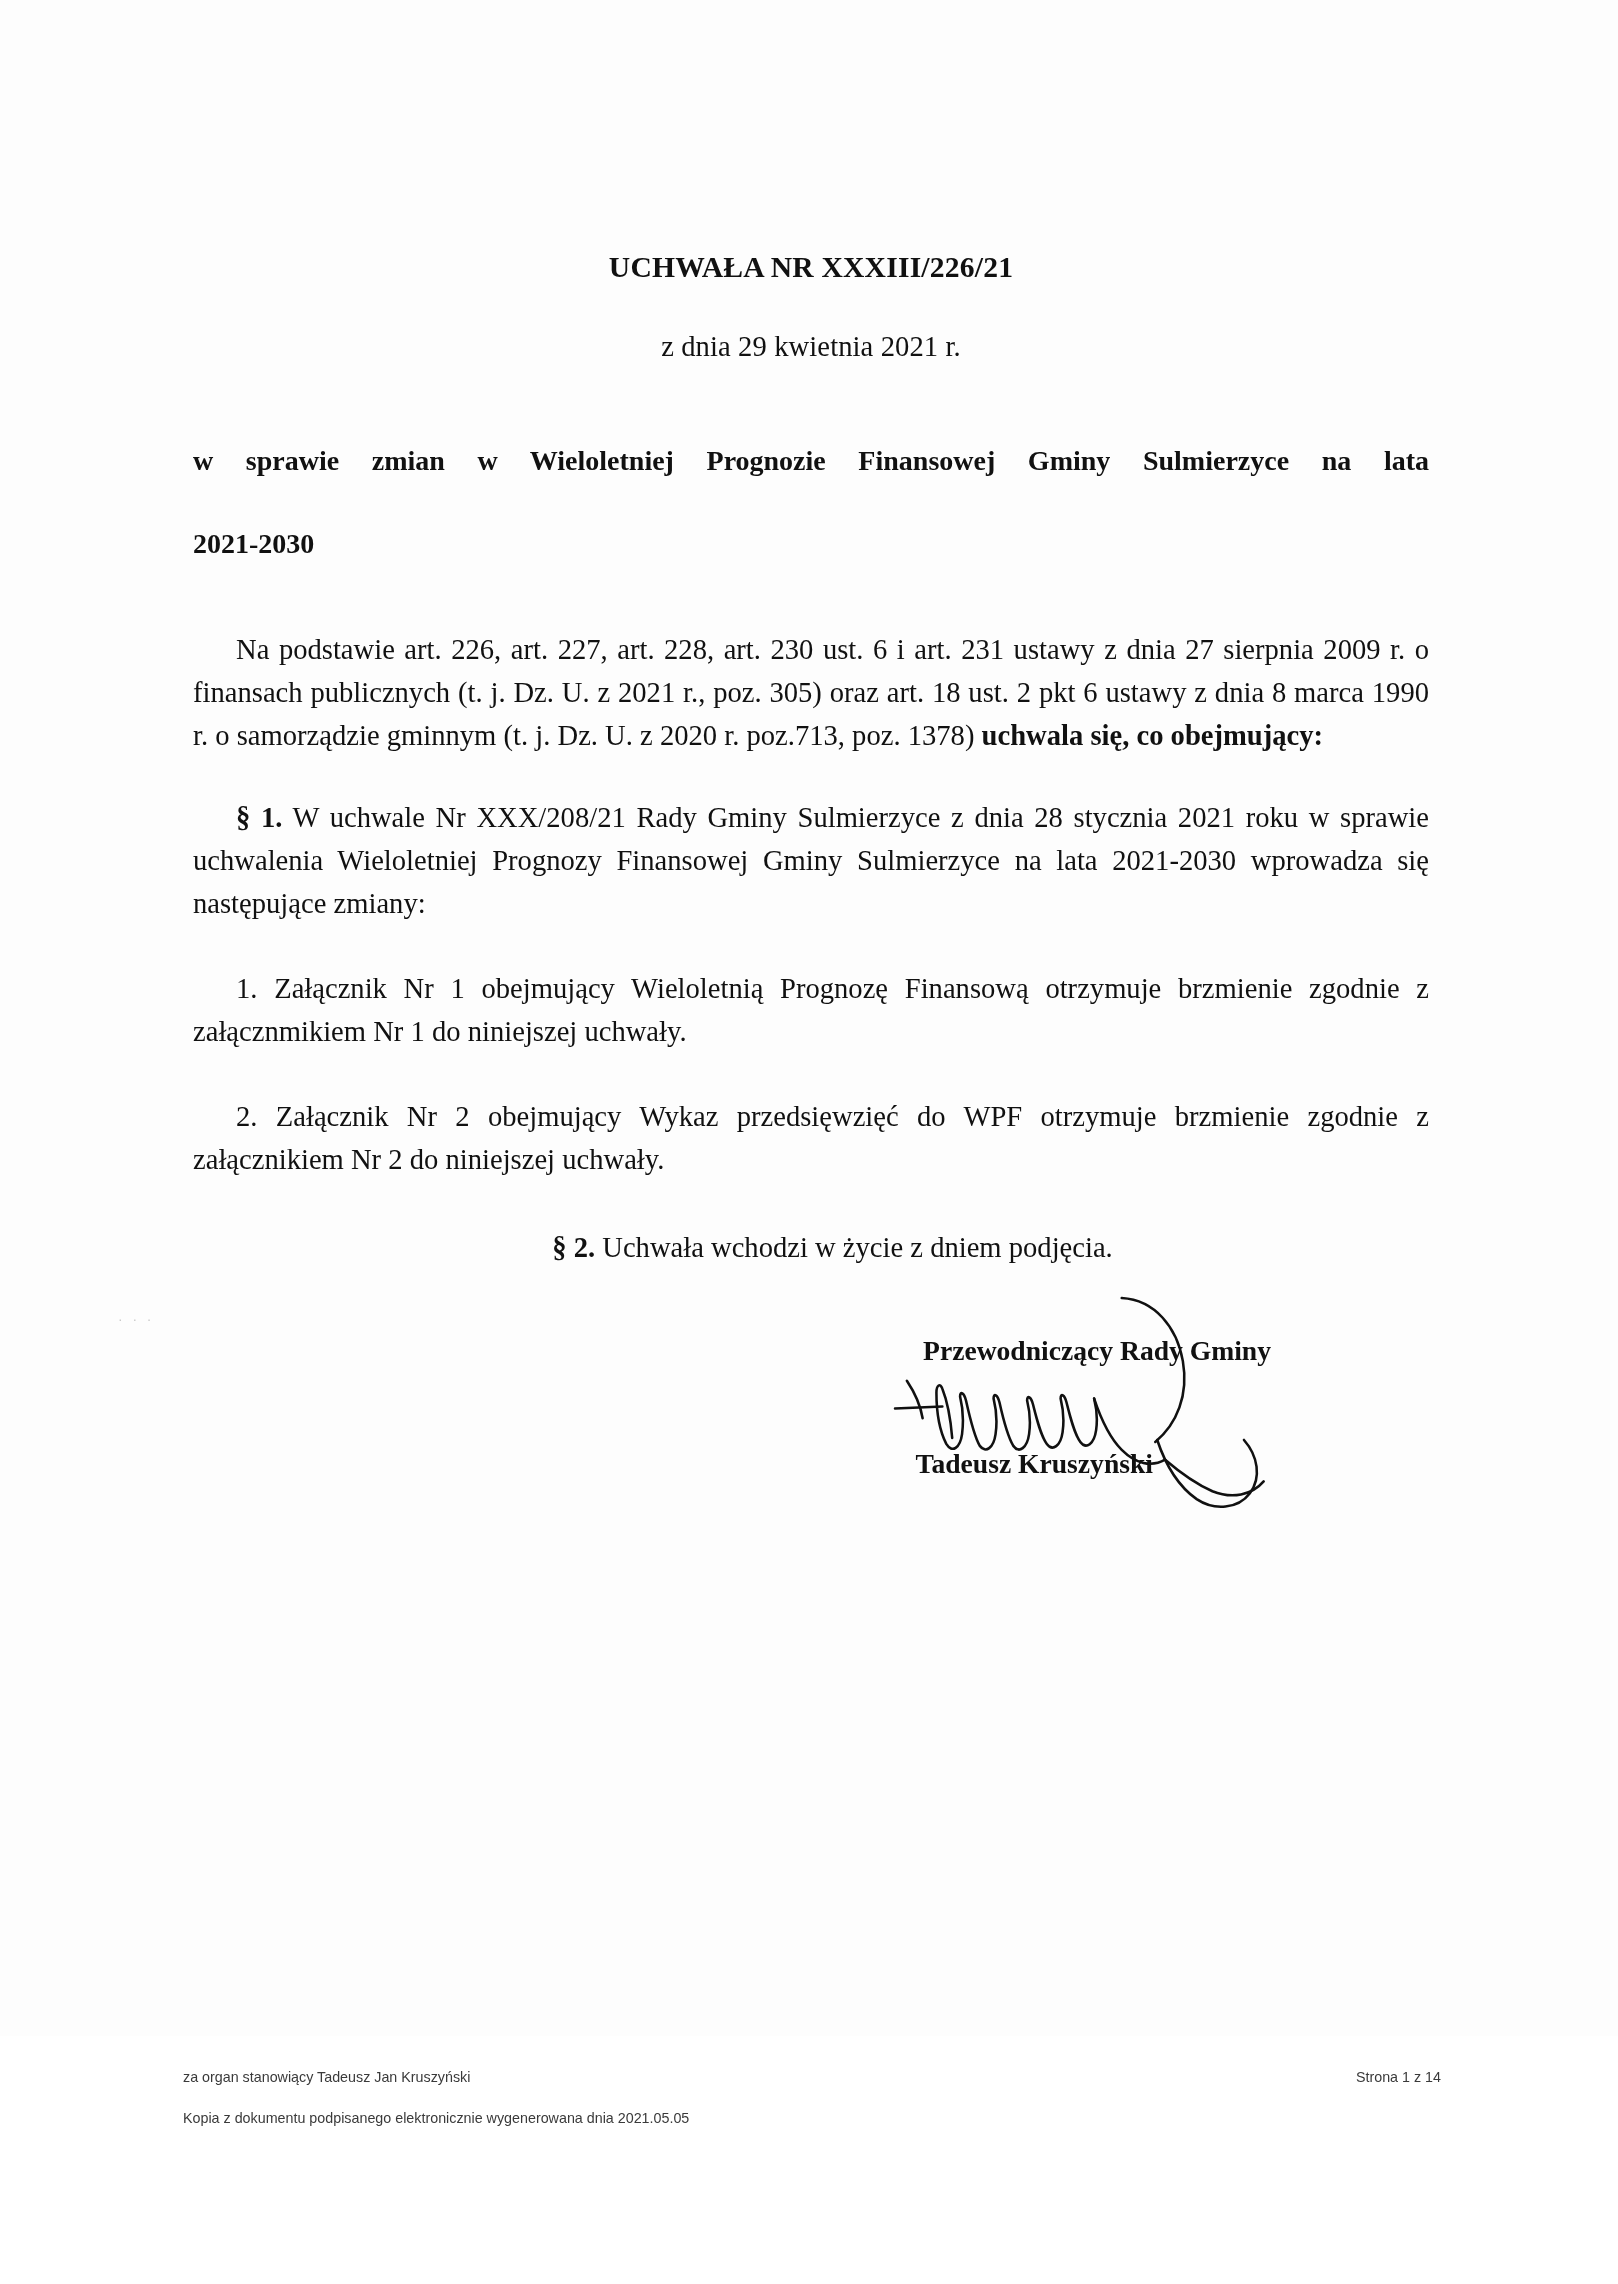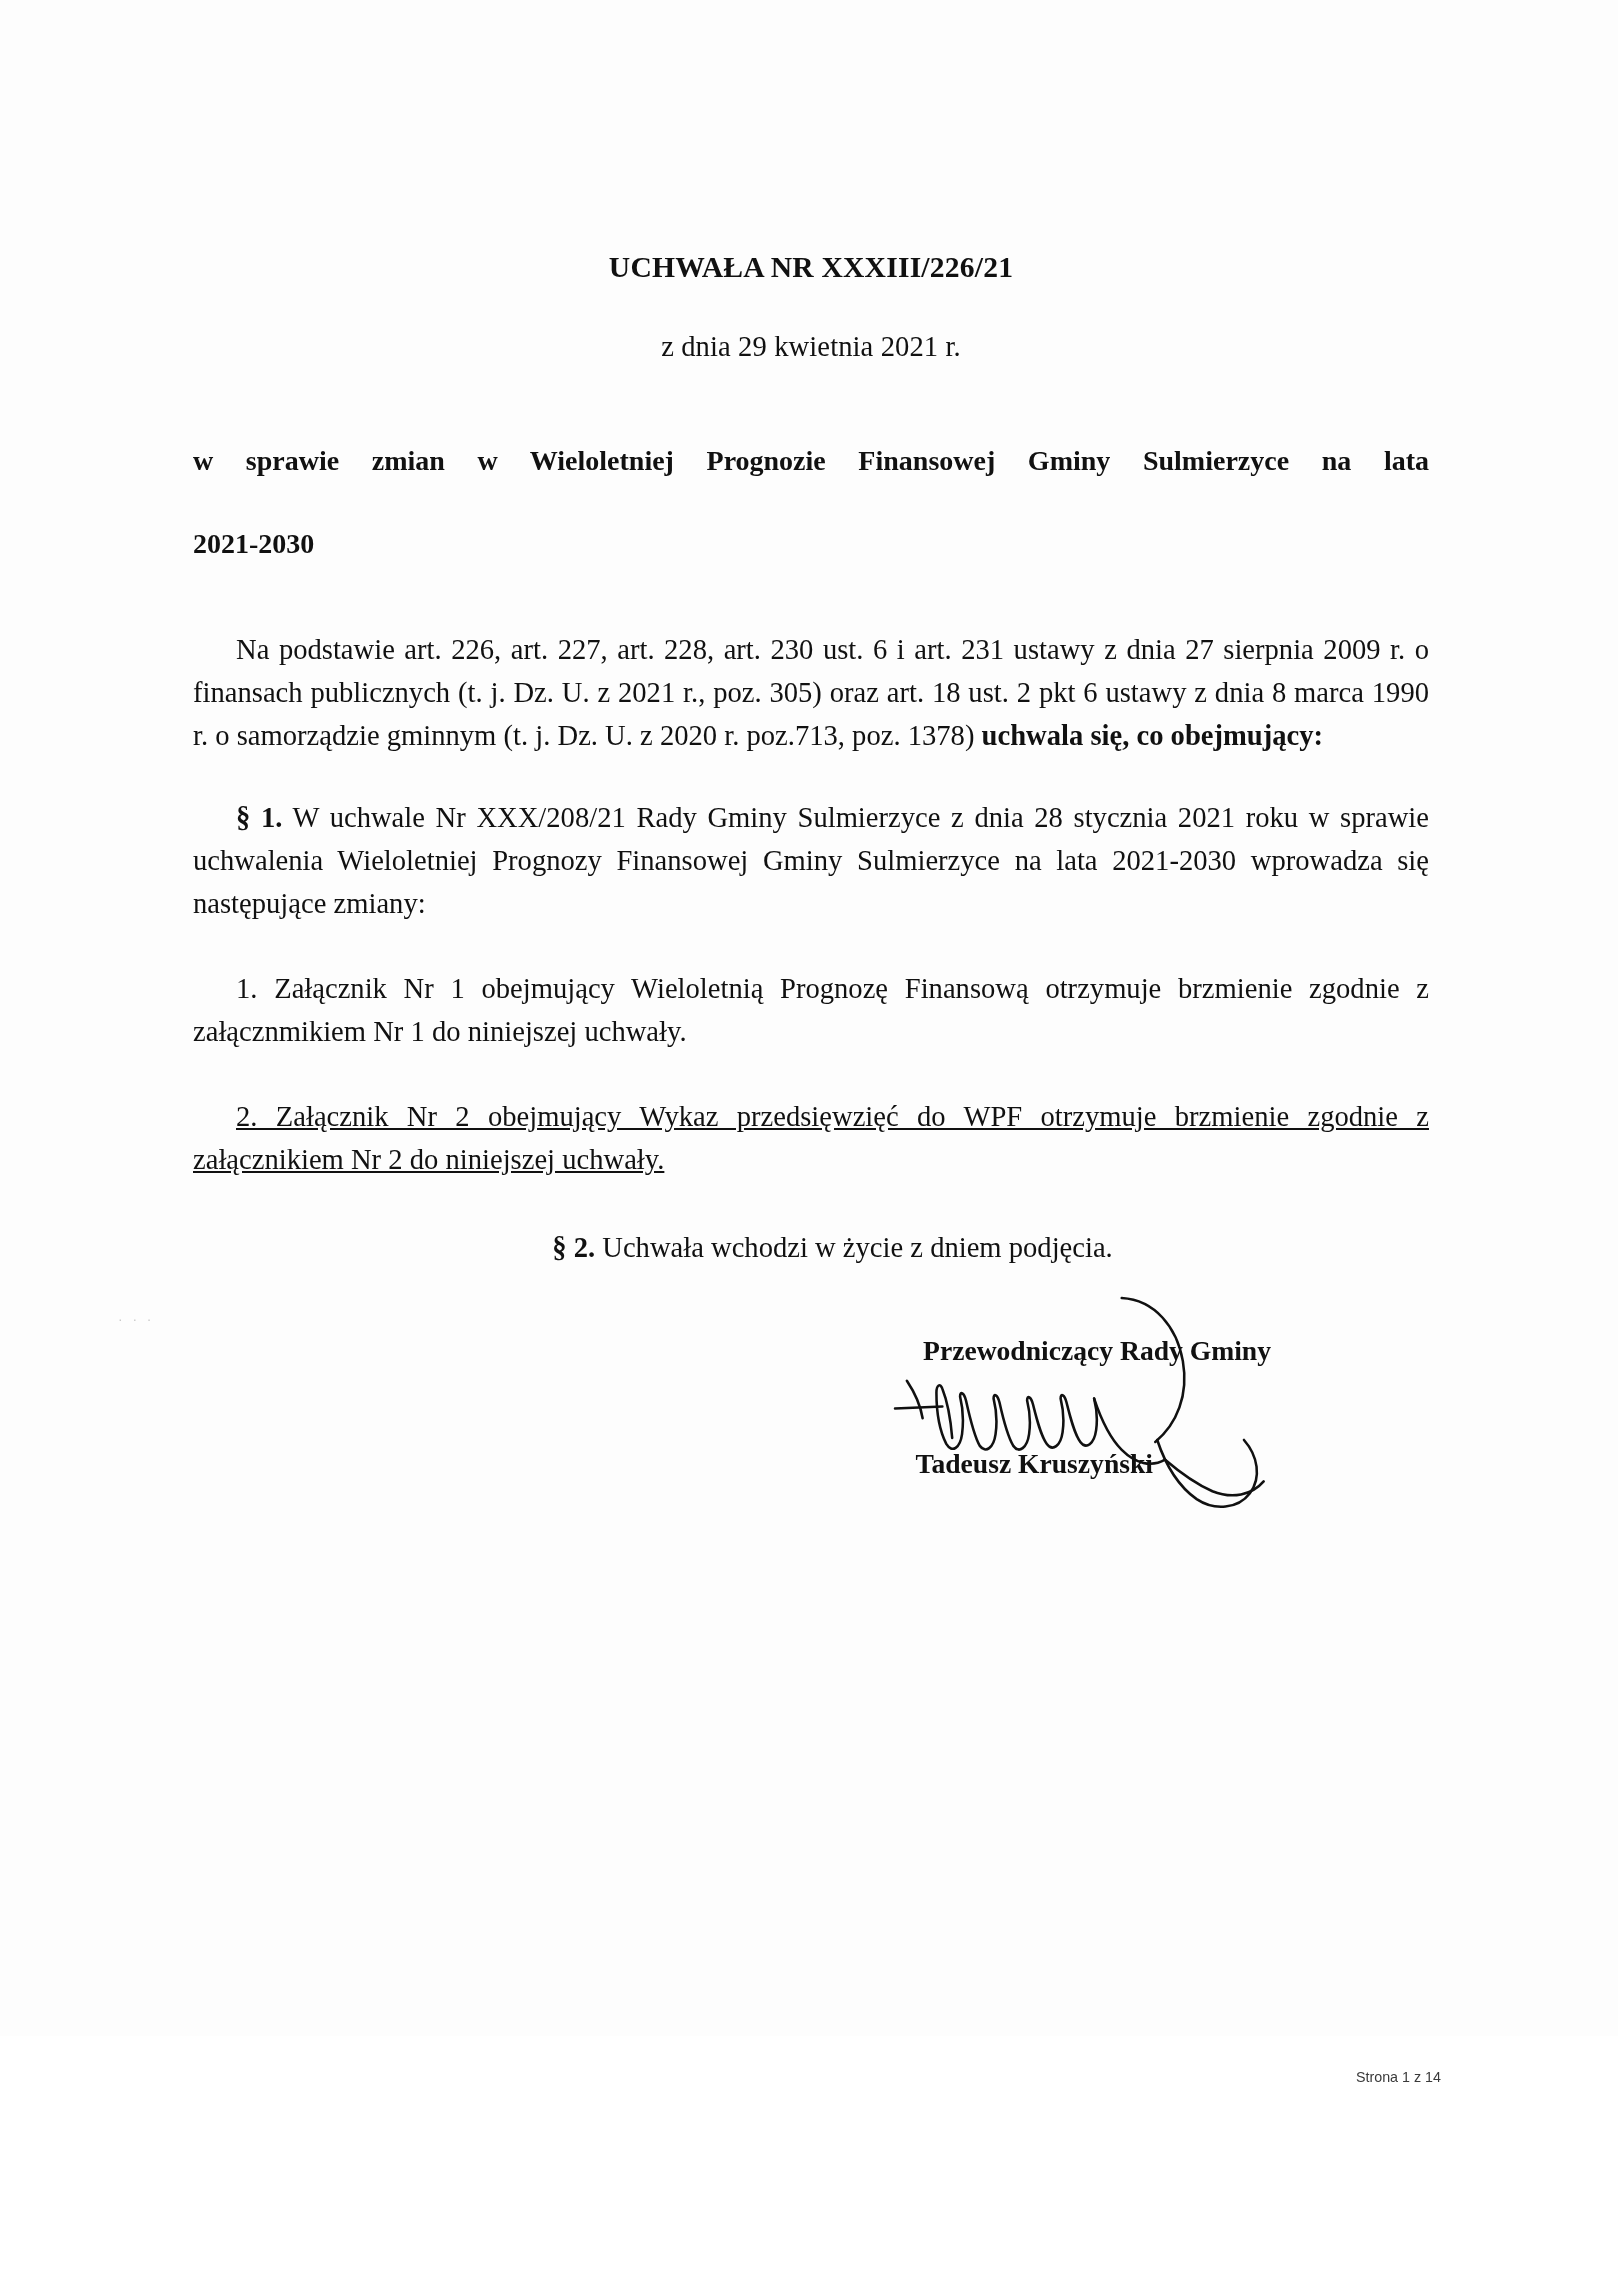--- a/index.html
+++ b/index.html
@@ -92,21 +92,21 @@
   }
   .para .indent {
     display: inline-block;
     width: 43px;
   }
   .para b {
     font-weight: bold;
   }
 
   .para-2 { margin-top: 42px; }
-  .para-3 { margin-top: 43px; text-decoration: underline; }
+  .para-3 { margin-top: 43px; }
   .para-4 { margin-top: 45px; text-align: center; }
 
   .signature-area {
     position: absolute;
     left: 193px;
     top: 1310px;
     width: 1236px;
     height: 256px;
   }
   .sig-title {
@@ -227,17 +227,21 @@
         <path d="M138 120 L186 118"></path>
         <path d="M196 150 C194 126 190 110 186 100 C184 94 180 96 180 104 C180 124 184 144 190 156 C196 166 204 160 206 146 C208 130 206 116 204 108 C204 102 208 104 210 112 C214 130 218 148 224 158 C230 166 238 160 240 146 C242 132 240 118 238 110 C238 104 242 106 244 114 C248 132 252 148 258 158 C264 166 272 160 274 146 C276 132 274 120 272 112 C272 106 276 108 278 116 C282 132 286 148 292 156 C298 164 306 158 308 144 C310 130 308 118 306 110 C306 104 310 106 312 114 C316 130 320 146 326 154 C332 162 340 156 342 142 C344 128 342 118 340 110"></path>
         <path d="M340 110 C346 128 356 150 368 162 C382 176 398 180 412 172"></path>
         <path d="M412 172 C426 184 442 196 460 204 C480 212 500 208 512 194"></path>
       </g>
     </svg>
 
     <div class="sig-name">Tadeusz Kruszyński</div>
   </div>
 
+  <div class="footer-left">
+    <div class="f1">za organ stanowiący Tadeusz Jan Kruszyński</div>
+    <div class="f2">Kopia z dokumentu podpisanego elektronicznie wygenerowana dnia 2021.05.05</div>
+  </div>
 
   <div class="footer-right">Strona 1 z 14</div>
 
 </div>
 
 
 </body></html>

